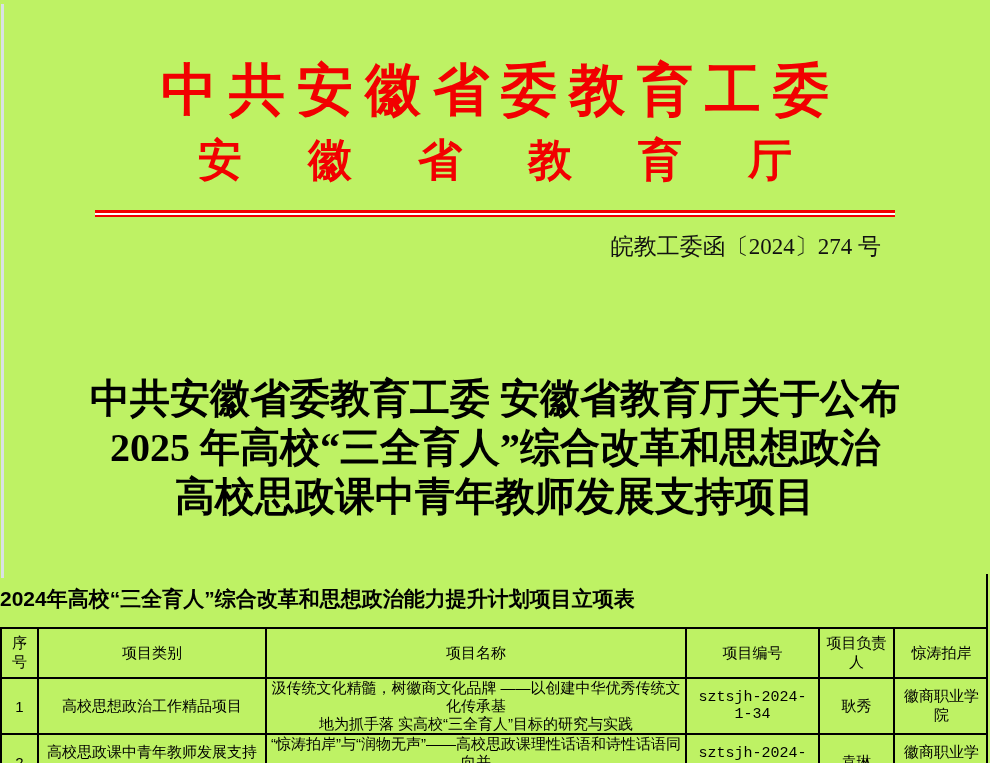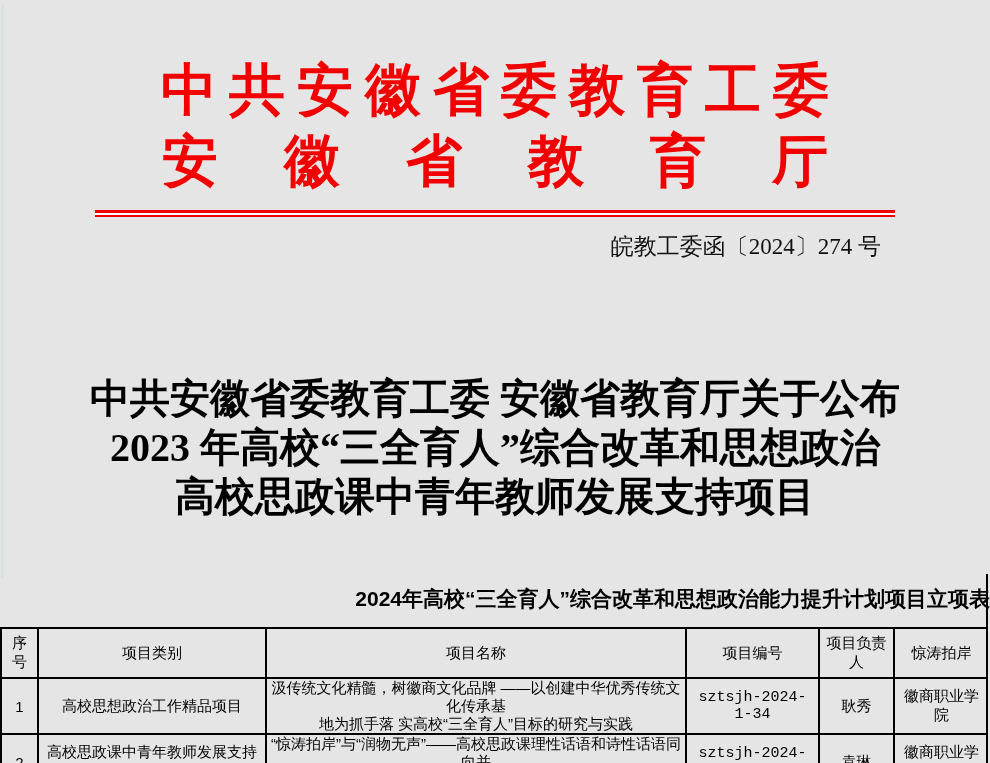--- a/index.html
+++ b/index.html
@@ -1,37 +1,37 @@
 <!DOCTYPE html>
 <html><head>
 <meta charset="utf-8">
 <style>
   html,body{margin:0;padding:0;background:#fff;}
-  .page{position:relative;width:990px;height:763px;background:#e5e5e5;overflow:hidden;
+  .page{position:relative;width:990px;height:763px;background:#bef264;overflow:hidden;
         font-family:"Liberation Serif",serif;color:#000;}
 
   
   .edge-line{position:absolute;left:1px;top:4px;width:3px;height:574px;background:#d9e1e4;}
 
   
   .org{position:absolute;top:54px;left:95px;width:800px;color:#f20000;font-weight:bold;text-align:center;}
   .org-l1{font-size:56px;line-height:72px;letter-spacing:12px;padding-left:12px;}
-  .org-l2{font-size:56px;line-height:70px;letter-spacing:66px;padding-left:66px;}
+  .org-l2{font-size:44px;line-height:70px;letter-spacing:66px;padding-left:66px;}
 
   
   .rule{position:absolute;top:210px;left:95px;width:800px;height:2px;background:#fff;
         border-top:3px solid #f20000;border-bottom:2px solid #f20000;}
 
   .docnum{position:absolute;top:231px;left:95px;width:786px;text-align:right;
           font-size:23px;color:#111;}
 
   .title{position:absolute;top:374px;left:0;width:990px;text-align:center;
          font-weight:bold;font-size:40px;line-height:49px;color:#000;}
 
-  .tbl-title{position:absolute;top:585px;left:0;width:990px;text-align:right;
+  .tbl-title{position:absolute;top:585px;left:0;width:990px;text-align:left;
              font-weight:bold;font-size:21px;font-family:"Liberation Sans",sans-serif;}
 
   
   .right-vline{position:absolute;left:986px;top:574px;width:2px;height:189px;background:#000;}
 
   
   .tbl-wrap{position:absolute;left:0;top:627px;width:988px;height:168px;overflow:hidden;}
   table.projects{border-collapse:collapse;table-layout:fixed;width:988px;
                  font-family:"Liberation Sans",sans-serif;}
   table.projects th,table.projects td{border:2px solid #000;text-align:center;vertical-align:middle;
@@ -53,21 +53,21 @@
     <div class="org-l1">中共安徽省委教育工委</div>
     <div class="org-l2">安徽省教育厅</div>
   </div>
 
   <div class="rule"></div>
 
   <div class="docnum">皖教工委函〔2024〕274 号</div>
 
   <div class="title">
     <div>中共安徽省委教育工委 安徽省教育厅关于公布</div>
-    <div>2023 年高校“三全育人”综合改革和思想政治</div>
+    <div>2025 年高校“三全育人”综合改革和思想政治</div>
     <div>高校思政课中青年教师发展支持项目</div>
   </div>
 
   <div class="tbl-title">2024年高校“三全育人”综合改革和思想政治能力提升计划项目立项表</div>
 
   <div class="right-vline"></div>
 
   <div class="tbl-wrap">
     <table class="projects">
       <colgroup>

